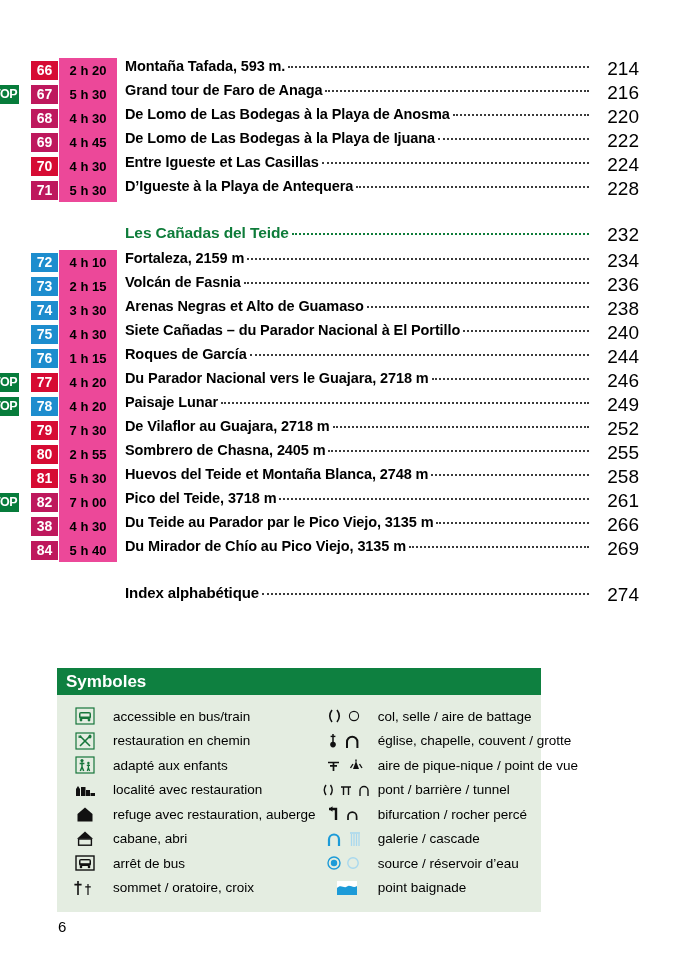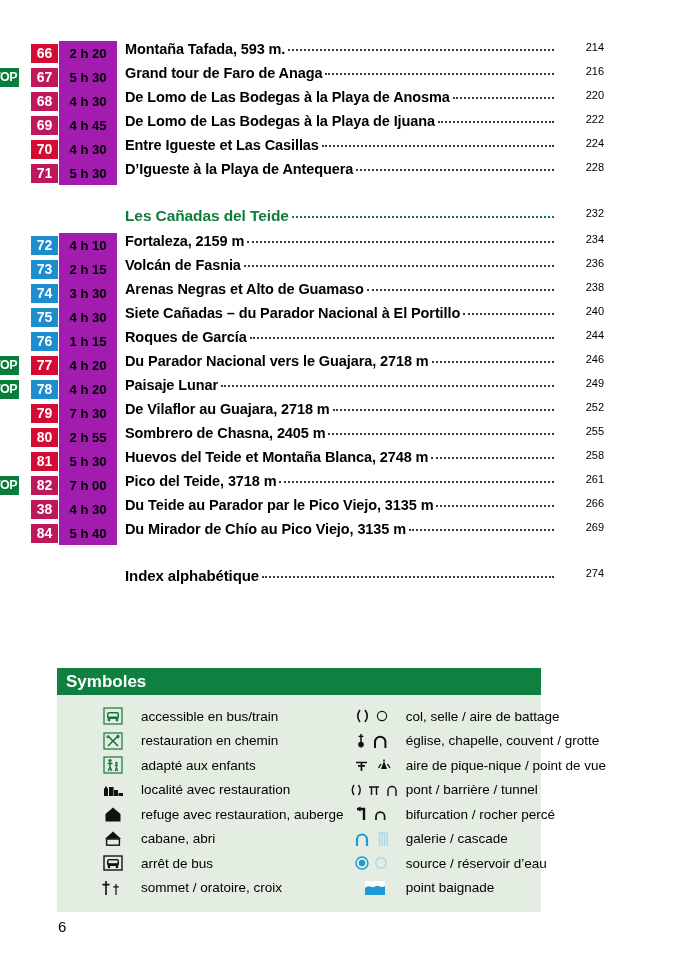--- a/index.html
+++ b/index.html
@@ -13,21 +13,21 @@
     position: relative;
     font-family: "Liberation Sans", sans-serif;
     color: #000000;
     overflow: hidden;
   }
 
   
   .toc {
     position: absolute;
     left: 0;
-    top: 41px;
+    top: 58px;
     width: 679px;
   }
   .toc-row {
     display: flex;
     align-items: stretch;
     height: 24px;
     position: relative;
   }
   .col-top {
     width: 30px;
@@ -67,21 +67,21 @@
     font-weight: bold;
     font-family: "Liberation Sans", sans-serif;
   }
   .badge.black { background: #be185d; }
   .badge.red   { background: #D60B33; }
   .badge.blue  { background: #1D8DCE; }
 
   .col-time {
     width: 58px;
     flex: 0 0 58px;
-    background: #a21caf;
+    background: #ec4899;
     display: flex;
     align-items: center;
     justify-content: center;
     font-size: 13px;
     font-weight: bold;
     color: #000;
     box-sizing: border-box;
   }
   .col-gap {
     width: 4px;
@@ -108,23 +108,23 @@
     margin: 0 4px 0 3px;
     border-bottom: 2px dotted #3a3a3a;
     position: relative;
     top: -3px;
     min-width: 8px;
   }
   .col-page {
     flex: 0 0 46px;
     width: 46px;
     text-align: right;
-    font-size: 11px;
+    font-size: 19px;
     color: #000;
-    padding-right: 75px;
+    padding-right: 40px;
     box-sizing: content-box;
     white-space: nowrap;
   }
 
   
   .toc-row.section { height: 26px; }
   .toc-row.section .col-time { background: transparent; }
   .toc-row.section .title-text {
     color: #0E7C3A;
     font-size: 15.5px;
@@ -156,21 +156,20 @@
     box-sizing: border-box;
   }
   .symbols-header .h-text {
     color: #ffffff;
     font-size: 17px;
     font-weight: bold;
   }
   .symbols-body {
     display: flex;
     padding: 9px 4px 12px 0;
-    margin-left: 28px;
   }
   .sym-col {
     display: flex;
     flex-direction: column;
   }
   .sym-col.left  { width: 292px; }
   .sym-col.right { width: 274px; }
   .sym-row {
     height: 24.5px;
     display: flex;

